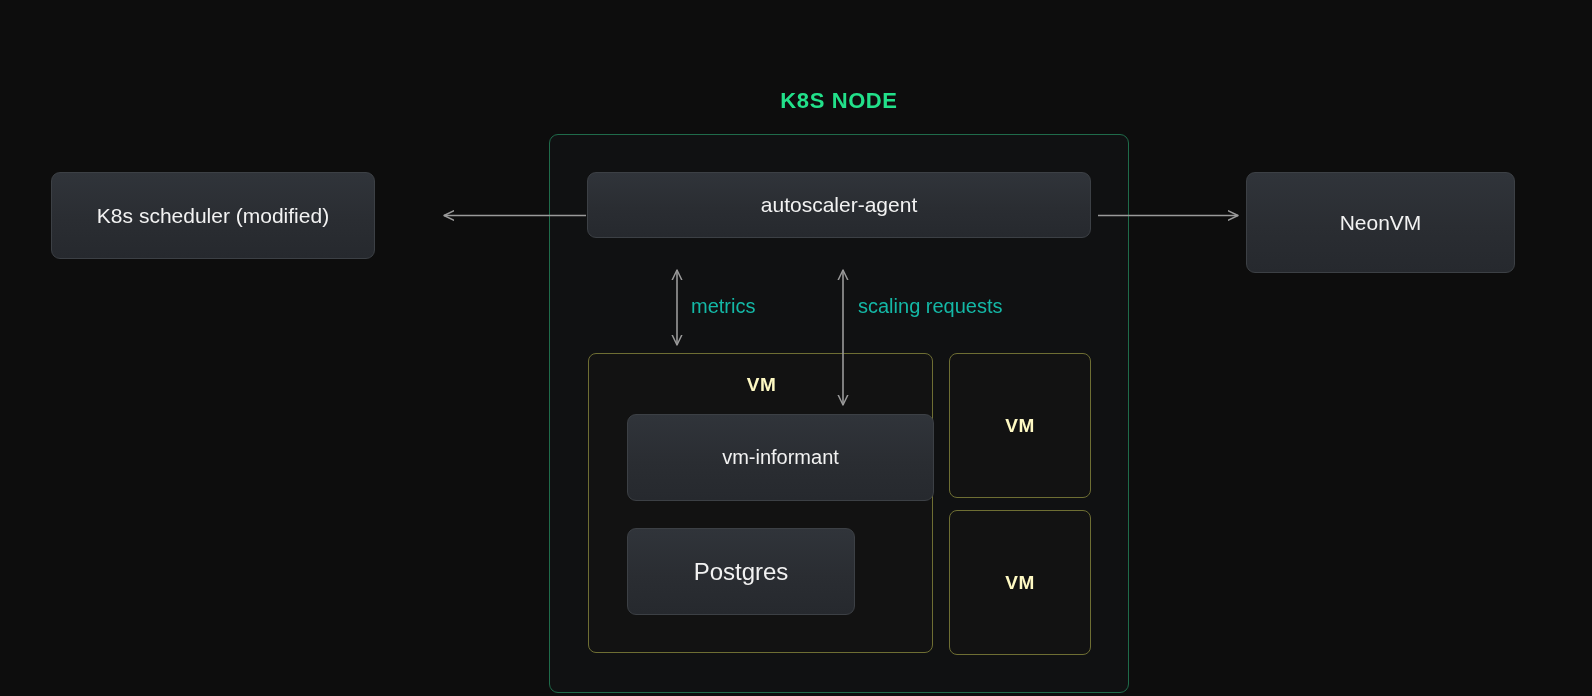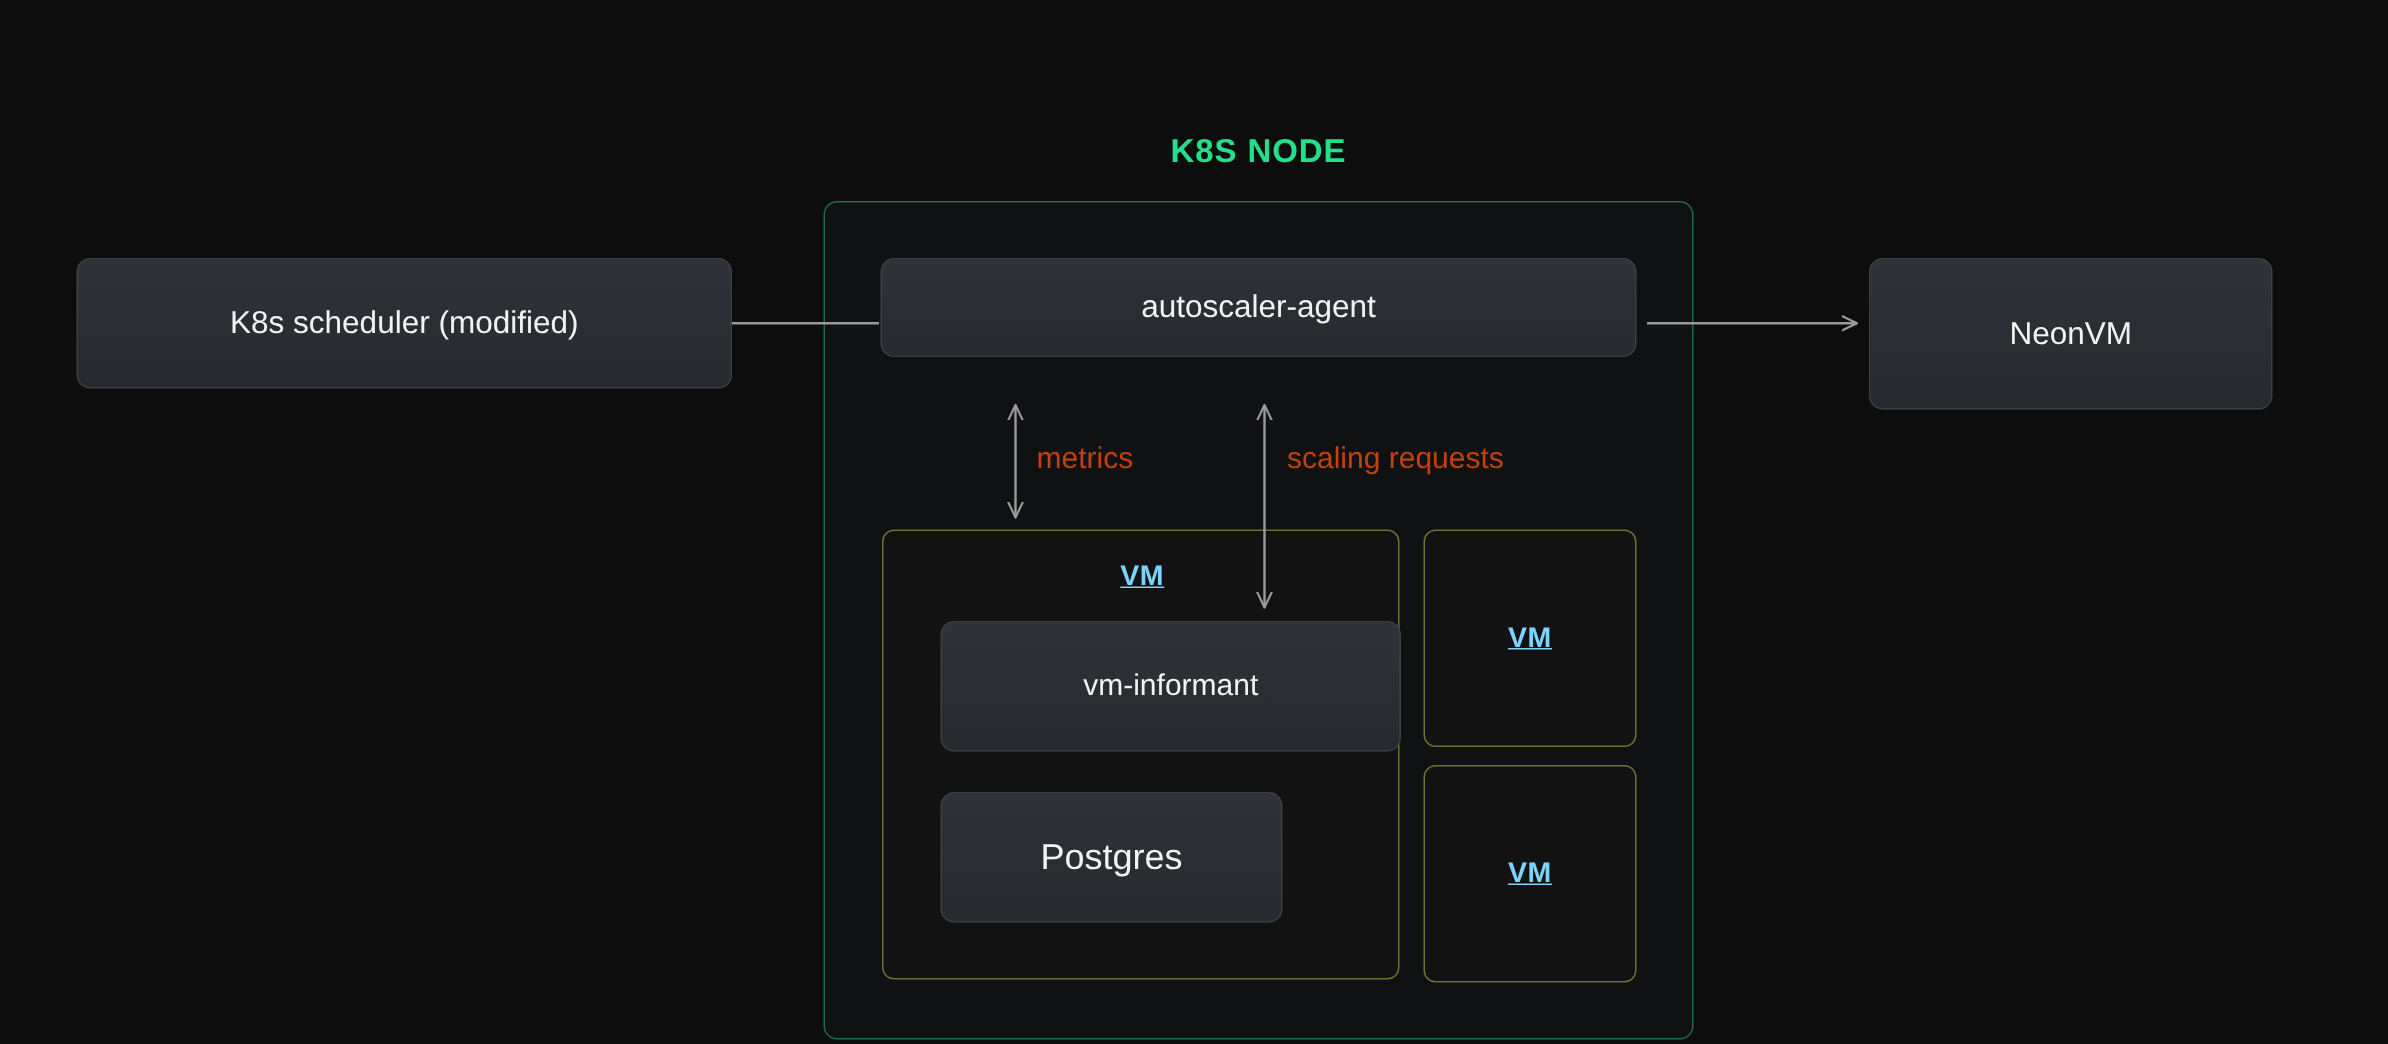--- a/index.html
+++ b/index.html
@@ -70,21 +70,21 @@
     color: #f2f2f2;
     font-size: 21px;
     font-weight: 400;
     z-index: 4;
     white-space: nowrap;
   }
 
   #box-scheduler {
     left: 51px;
     top: 124px;
-    width: 437px;
+    width: 324px;
     height: 87px;
   }
 
   #box-neonvm {
     left: 1246px;
     top: 124px;
     width: 269px;
     height: 101px;
   }
 
@@ -141,39 +141,38 @@
     left: 949px;
     top: 462px;
     width: 142px;
     height: 145px;
     display: flex;
     align-items: center;
     justify-content: center;
   }
 
   .vm-label {
-    color: #7dd3fc;
+    color: #fef9c3;
     font-size: 19px;
     font-weight: bold;
     letter-spacing: 0.4px;
-    text-decoration: underline;
   }
 
   #vm-main-label {
     position: absolute;
     left: 0;
     top: 20px;
     width: 345px;
     text-align: center;
   }
 
   
   .edge-label {
     position: absolute;
-    color: #c2410c;
+    color: #14b8a6;
     font-size: 20px;
     white-space: nowrap;
     z-index: 4;
   }
 
   #label-metrics {
     left: 691px;
     top: 247px;
   }
 

